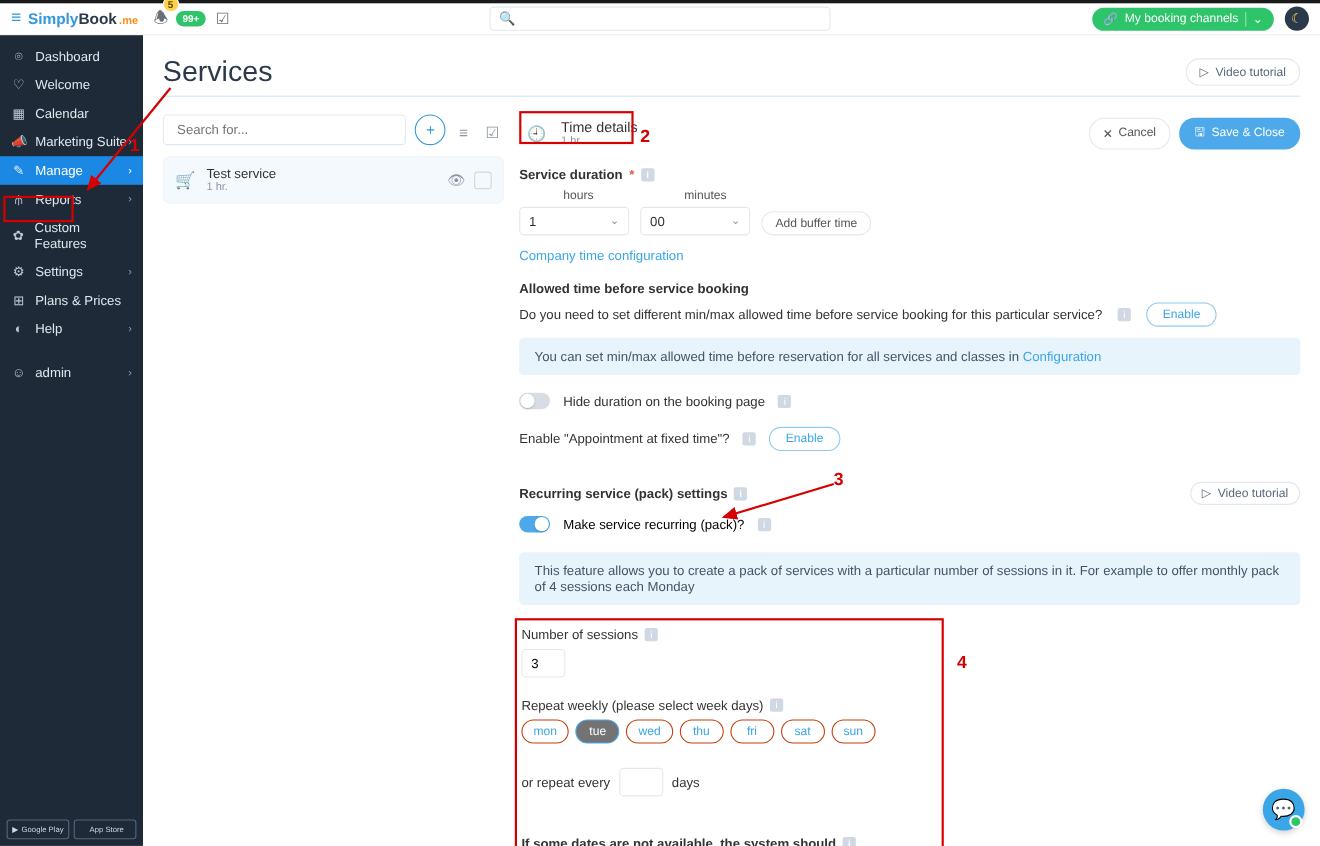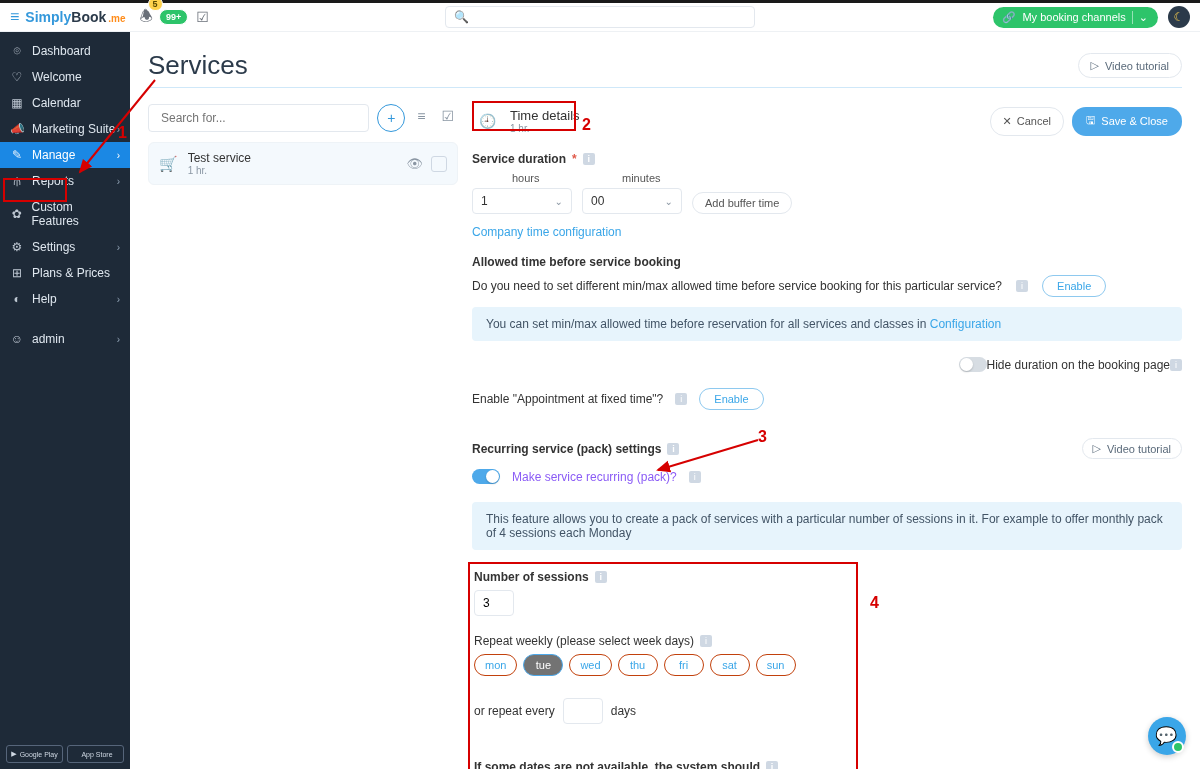--- a/index.html
+++ b/index.html
@@ -141,21 +141,21 @@
   .page-title { font-size: 26px; color: #2b3a4a; font-weight: 400; }
   .btn-outline {
     border: 1px solid var(--border); background: #fff;
     border-radius: 16px; padding: 5px 12px; font-size: 11px;
     color: #5a6a7a; cursor: pointer; display: inline-flex; align-items: center; gap: 6px;
   }
   .divider-blue { height: 1px; background: #cfe8f9; margin-bottom: 16px; }
   .two-cols { display: flex; gap: 14px; align-items: flex-start; position: relative; }
   
   .col-list { width: 310px; flex-shrink: 0; }
-  .list-toolbar { display: flex; align-items: flex-start; gap: 8px; margin-bottom: 10px; }
+  .list-toolbar { display: flex; align-items: flex-end; gap: 8px; margin-bottom: 10px; }
   .search-box {
     flex: 1; height: 28px; border: 1px solid var(--border); border-radius: 4px;
     padding: 0 10px; display: flex; align-items: center;
   }
   .search-box input { border: none; outline: none; font-size: 12px; flex: 1; color: #555; }
   .icon-btn-circle {
     width: 28px; height: 28px; border: 1px solid var(--accent); border-radius: 50%;
     color: var(--accent); display: flex; align-items: center; justify-content: center;
     cursor: pointer; font-size: 14px;
   }
@@ -478,21 +478,21 @@
           <span style="font-size:12px;color:#333">Do you need to set different min/max allowed time before service booking for this particular service?</span>
           <span class="info-icon">i</span>
           <button class="btn-outline-blue">Enable</button>
         </div>
         <div class="info-banner" style="margin-top:10px">
           <span>You can set min/max allowed time before reservation for all services and classes in </span><a>Configuration</a>
         </div>
       </div>
 
       <div class="block">
-        <div class="row" style="gap:0;justify-content:flex-end;">
+        <div class="row" style="gap:12px;">
           <span class="toggle">
               <span class="knob"></span>
             </span>
           <span style="font-size:12px;color:#333">Hide duration on the booking page</span>
           <span class="info-icon">i</span>
         </div>
       </div>
 
       <div class="block">
         <div class="row" style="gap:12px;">
@@ -510,29 +510,29 @@
           </div>
           <button class="btn-outline" style="padding:3px 10px;">
             <span>▷</span>
             <span>Video tutorial</span>
           </button>
         </div>
         <div class="row" style="gap:12px;margin-top:6px;">
           <span class="toggle on">
               <span class="knob"></span>
             </span>
-          <span style="font-size:12px;color:#8b5cf6">Make service recurring (pack)?</span>
+          <span style="font-size:12px;color:#000000">Make service recurring (pack)?</span>
           <span class="info-icon">i</span>
         </div>
         <div class="info-banner" style="margin-top:18px">This feature allows you to create a pack of services with a particular number of sessions in it. For example to offer monthly pack of 4 sessions each Monday</div>
 
         <div style="position:relative; margin-top:14px; padding:6px 2px 2px 2px;">
           <div class="redbox-sessions" style="left:-4px; top:-2px; width:390px; height:240px;"></div>
 
-          <div class="section-label" style="font-weight:700;">
+          <div class="section-label" style="font-weight:400;">
             <span>Number of sessions</span>
             <span class="info-icon">i</span>
           </div>
           <input class="small-input" value="3" style="">
 
           <div class="section-label" style="font-weight:400;margin-top:18px;">
             <span>Repeat weekly (please select week days)</span>
             <span class="info-icon">i</span>
           </div>
           <div class="day-chips">

